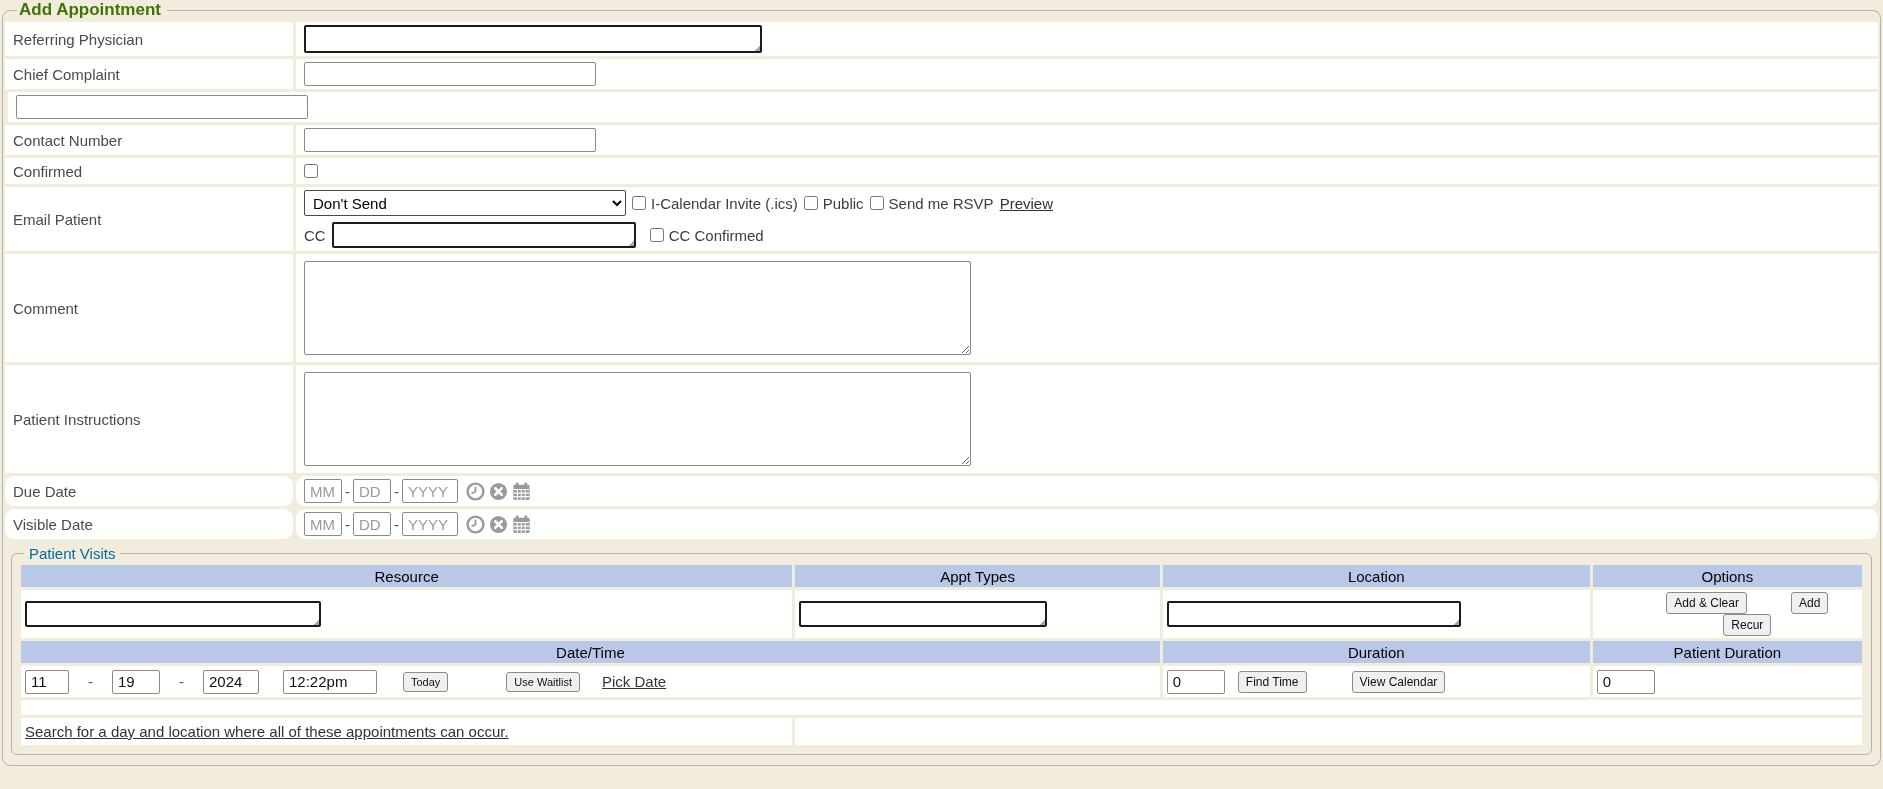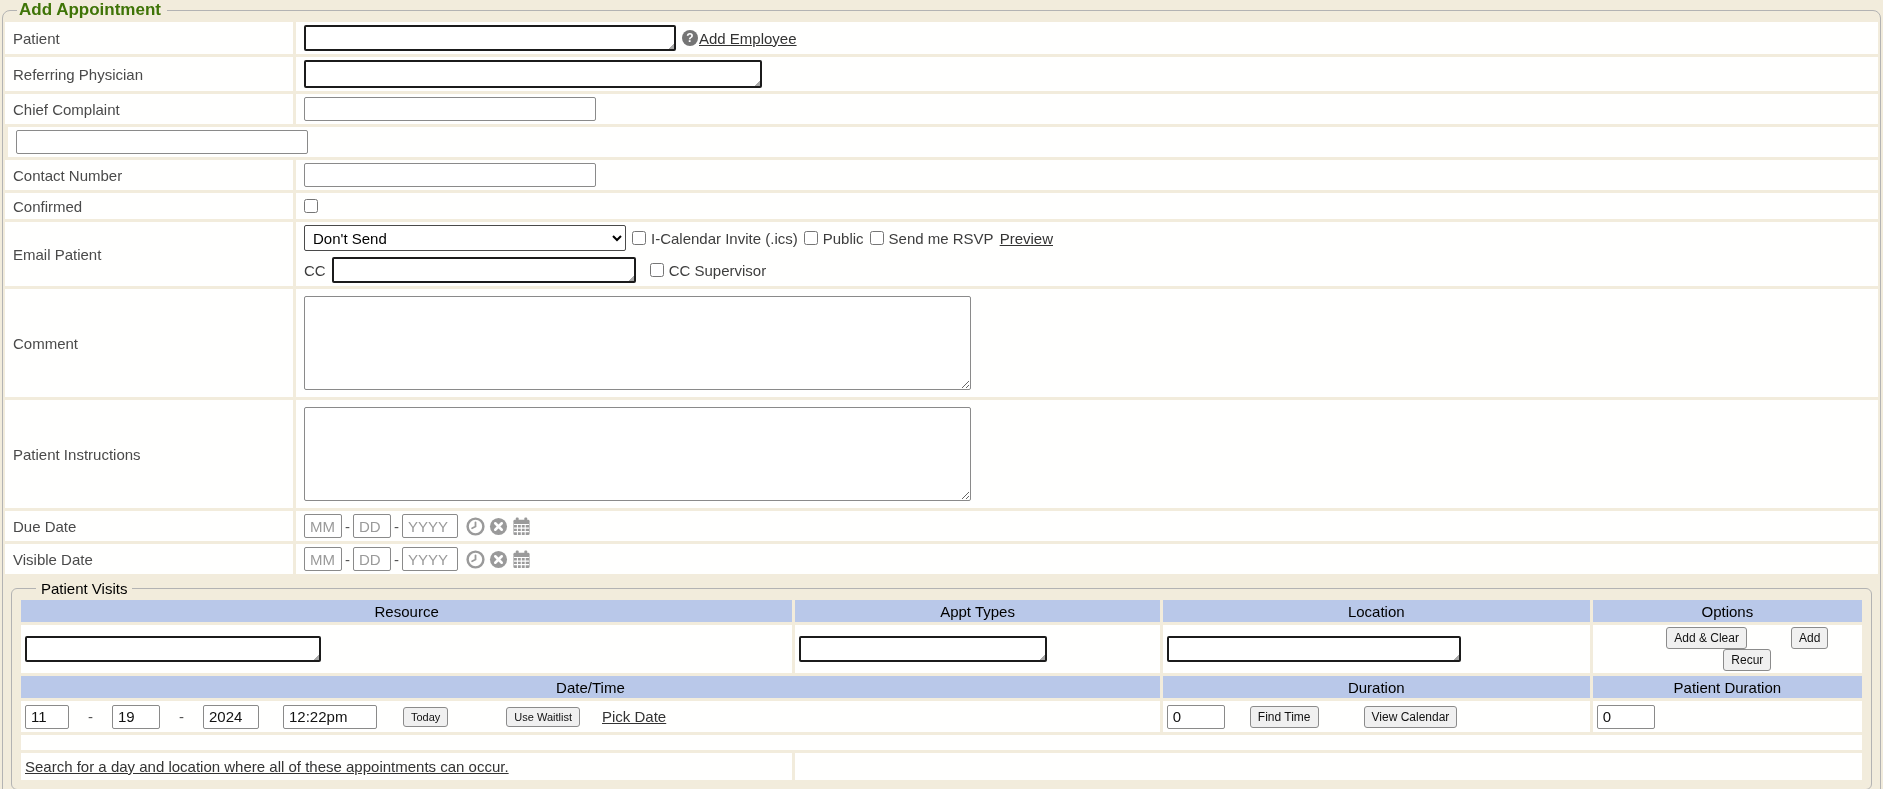--- a/index.html
+++ b/index.html
@@ -48,21 +48,21 @@
     align-items: center;
     padding: 3px 8px;
     gap: 6px;
   }
   .h29 > div { min-height: 29px; }
   .h33 > div { min-height: 33px; }
   .h28 > div { min-height: 28px; }
   .h26 > div { min-height: 26px; }
   .h60 > div { min-height: 60px; }
   .h108 > div { min-height: 108px; }
-  .h30 > div { min-height: 30px; }
+  .h30 > div { min-height: 30px; border-radius: 9px; }
   .fval.stack { flex-direction: column; align-items: flex-start; justify-content:center; }
   .line { display:flex; align-items:center; gap:6px; }
 
   
   input[type=text] {
     font-family: "Liberation Sans", sans-serif;
     font-size: 15px;
     color:#111;
     background:#fff;
   }
@@ -138,24 +138,24 @@
   button.sz11 { font-size:11px; padding:3px 7px; }
 
   
   fieldset.pv {
     margin: 6px 6px 0 6px;
     border: 1px solid #b3b3b3;
     border-radius: 6px;
     padding: 0 6px 6px 6px;
   }
   legend.pv-legend {
-    color:#000000;
+    color:#0369a1;
     font-size:15px;
     padding:0 5px;
-    margin-left:18px;
+    margin-left:6px;
   }
   table.pvt {
     border-collapse: separate;
     border-spacing: 3px;
     width: 100%;
     table-layout: fixed;
   }
   table.pvt td { font-size:15px; }
   td.th {
     background:#b9c8e9;
@@ -169,28 +169,20 @@
   .cellflex { display:flex; align-items:center; gap:5px; }
   td.opts { text-align:center; }
 </style>
 </head>
 <body>
 
 <div class="page">
   <fieldset class="outer">
     <legend class="outer-legend">Add Appointment</legend>
 
-    <div class="frow h29">
-      <div class="flabel">Patient</div>
-      <div class="fval">
-        <input type="text" class="ac" style="width: 372px;" value="">
-        <span class="help">?</span>
-        <a class="lnk" style="margin-left:-5px">Add Employee</a>
-      </div>
-    </div>
 
     <div class="frow h33">
       <div class="flabel">Referring Physician</div>
       <div class="fval">
         <input type="text" class="ac" style="width: 458px; height: 28px;" value="">
       </div>
     </div>
 
     <div class="frow h28">
       <div class="flabel">Chief Complaint</div>
@@ -238,21 +230,21 @@
             <input type="checkbox" style="">
             <span>Send me RSVP</span>
           </span>
           <a class="lnk">Preview</a>
         </div>
         <div class="line">
           <span style="color:#3d3d3d">CC</span>
           <input type="text" class="ac" style="width: 304px;" value="">
           <span class="cbgroup" style="margin-left:8px">
             <input type="checkbox" style="">
-            <span>CC Supervisor</span>
+            <span>CC Confirmed</span>
           </span>
         </div>
       </div>
     </div>
 
     <div class="frow h108">
       <div class="flabel">Comment</div>
       <div class="fval">
         <textarea class="big" style=""></textarea>
       </div>
@@ -366,21 +358,21 @@
               <input type="text" class="std" style="width: 56px;" value="2024">
               <input type="text" class="std" style="width: 94px; margin-left: 6px;" value="12:22pm">
               <button class="nat sz11" style="margin-left:8px">Today</button>
               <button class="nat sz11">Use Waitlist</button>
               <a class="lnk big" style="margin-left:4px">Pick Date</a>
             </div>
           </td>
           <td class="cell">
             <div class="cellflex">
               <input type="text" class="std" style="width: 58px;" value="0">
-              <button class="nat sz12" style="margin-left:20px">Find Time</button>
+              <button class="nat sz12" style="margin-left:8px">Find Time</button>
               <button class="nat sz12">View Calendar</button>
             </div>
           </td>
           <td class="cell">
             <input type="text" class="std" style="width: 58px;" value="0">
           </td>
         </tr>
         <tr>
           <td class="spacer" colspan="4"></td>
         </tr>

